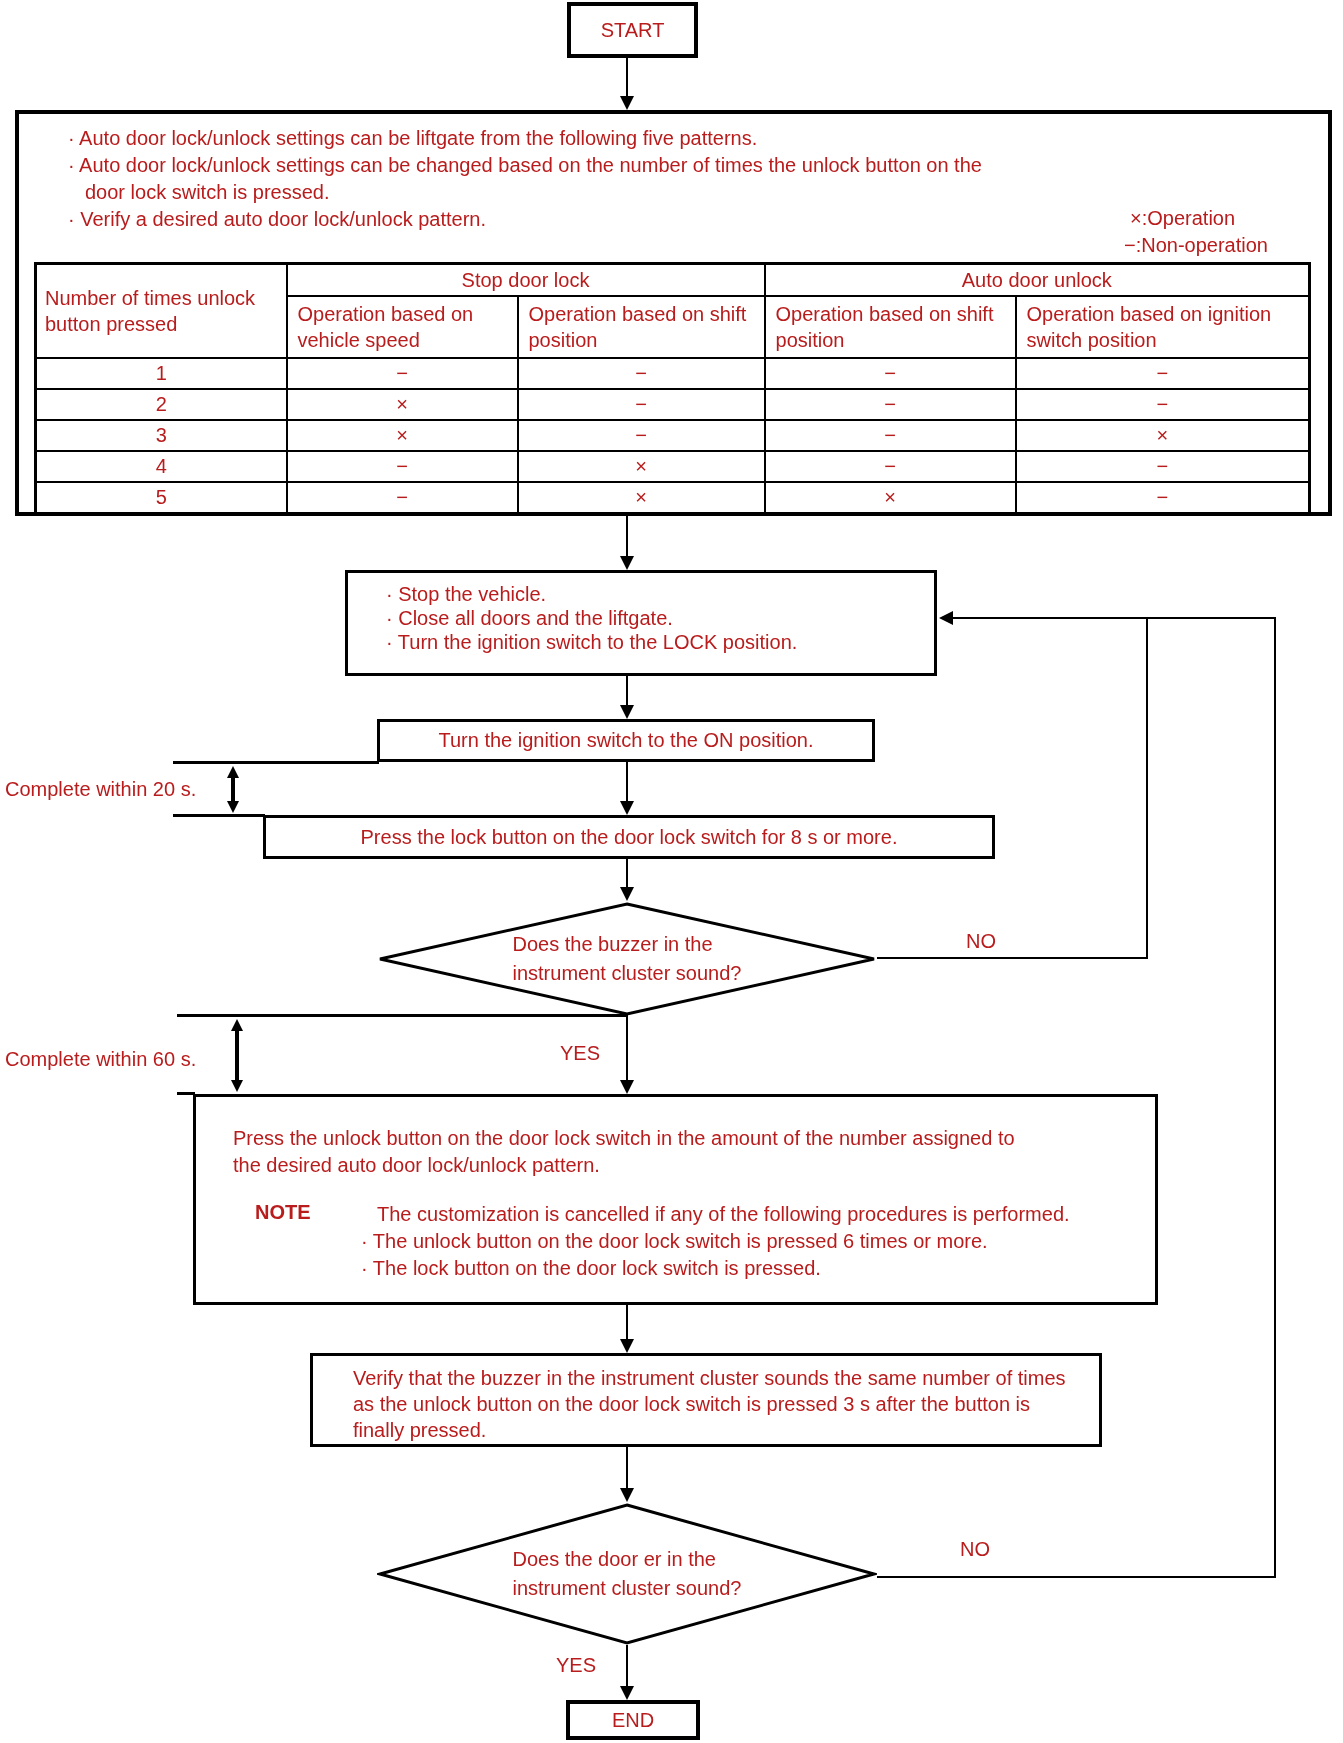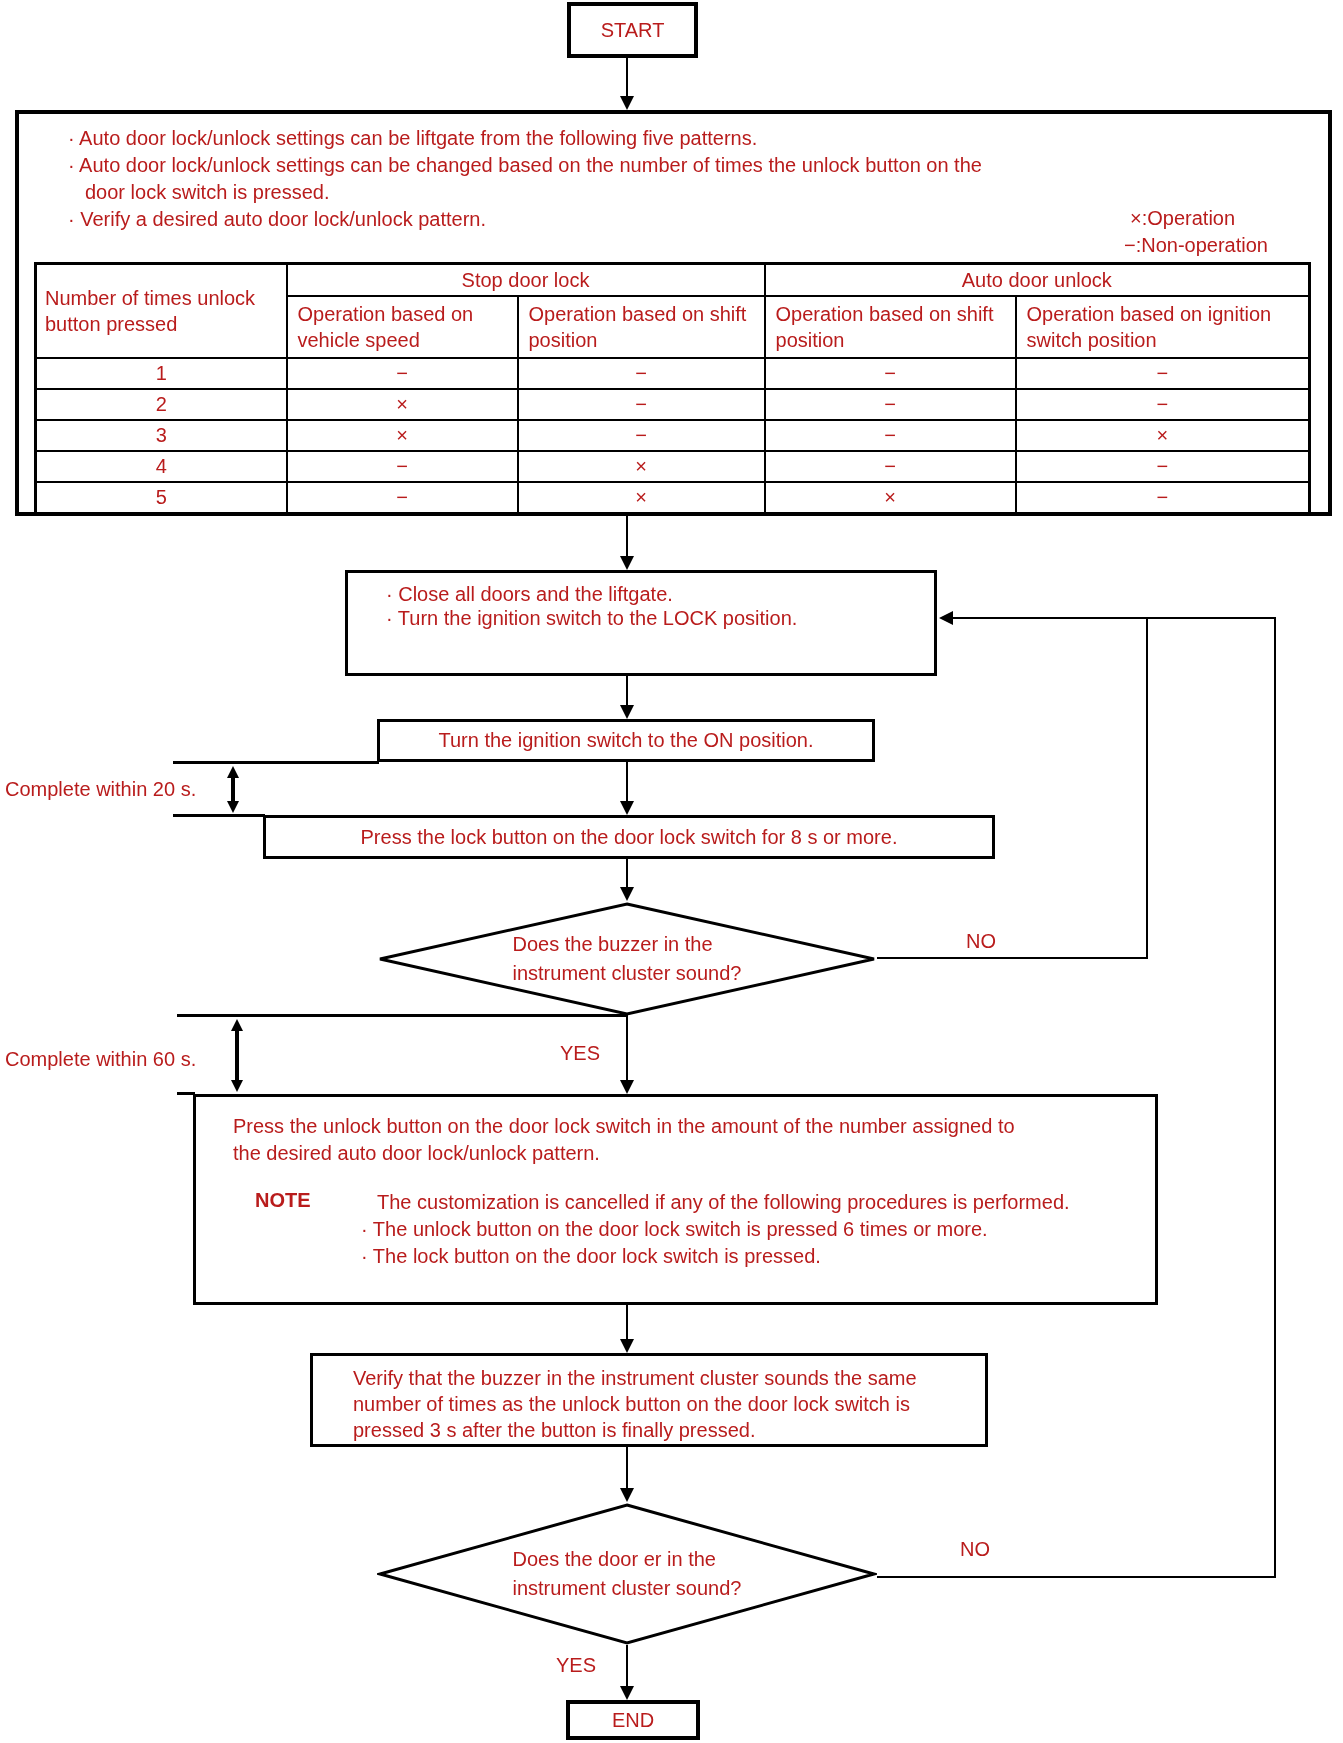--- a/index.html
+++ b/index.html
@@ -1,20 +1,20 @@
 <!DOCTYPE html>
 <html><head>
 <meta charset="utf-8">
 <style>
   html,body{margin:0;padding:0;background:#fff;}
   .canvas{
     position:relative;width:1343px;height:1743px;background:#ffffff;
     font-family:"Liberation Sans", sans-serif;color:#b91c1c;overflow:hidden;
   }
-  .abs{position:absolute;box-sizing:border-box;}
+  .abs{position:absolute;box-sizing:border-box;margin-top:12px;}
   .box{position:absolute;box-sizing:border-box;border:3px solid #000;background:#fff;}
   .box.thick{border-width:4px;}
   .hline,.vline{position:absolute;background:#000;}
   .txt{position:absolute;font-size:20px;line-height:26px;white-space:nowrap;}
   .wrap{white-space:normal;}
   
   .ah{position:absolute;width:0;height:0;}
   .ah-down{border-left:7px solid transparent;border-right:7px solid transparent;border-top:14px solid #000;}
   .ah-left{border-top:7px solid transparent;border-bottom:7px solid transparent;border-right:14px solid #000;}
   .ah-up-sm{border-left:6px solid transparent;border-right:6px solid transparent;border-bottom:12px solid #000;}
@@ -112,20 +112,21 @@
         <td>−</td>
       </tr>
     </tbody>
   </table>
 
   <div class="vline" style="left:626px;top:516px;width:2px;height:42px;"></div>
   <div class="ah ah-down" style="left:620px;top:556px;"></div>
 
   <div class="box" style="left:345px;top:570px;width:592px;height:106px;padding:9px 8px 0 38px;">
     <div class="prep-lines">
+      <div>· Stop the vehicle.</div>
       <div>· Close all doors and the liftgate.</div>
       <div>· Turn the ignition switch to the LOCK position.</div>
     </div>
   </div>
 
   <div class="vline" style="left:626px;top:676px;width:2px;height:31px;"></div>
   <div class="ah ah-down" style="left:620px;top:705px;"></div>
 
   <div class="box center-box" style="left:377px;top:719px;width:498px;height:43px;">
     <span>Turn the ignition switch to the ON position.</span>
@@ -181,21 +182,21 @@
     <div class="abs wrap" style="left:37px;top:16px;width:800px;font-size:20px;line-height:27px;">Press the unlock button on the door lock switch in the amount of the number assigned to the desired auto door lock/unlock pattern.</div>
     <div class="abs" style="left:59px;top:92px;font-size:20px;font-weight:bold;">NOTE</div>
     <div class="abs wrap" style="left:181px;top:92px;width:760px;font-size:20px;line-height:27px;">The customization is cancelled if any of the following procedures is performed.</div>
     <div class="abs" style="left:165px;top:119px;font-size:20px;line-height:27px;">· The unlock button on the door lock switch is pressed 6 times or more.</div>
     <div class="abs" style="left:165px;top:146px;font-size:20px;line-height:27px;">· The lock button on the door lock switch is pressed.</div>
   </div>
 
   <div class="vline" style="left:626px;top:1305px;width:2px;height:36px;"></div>
   <div class="ah ah-down" style="left:620px;top:1339px;"></div>
 
-  <div class="box" style="left:310px;top:1353px;width:678px;height:94px;padding:9px 18px 0 40px;">
+  <div class="box" style="left:310px;top:1353px;width:792px;height:94px;padding:9px 18px 0 40px;">
     <div class="wrap" style="font-size:20px;line-height:26px;">Verify that the buzzer in the instrument cluster sounds the same number of times as the unlock button on the door lock switch is pressed 3 s after the button is finally pressed.</div>
   </div>
 
   <div class="vline" style="left:626px;top:1447px;width:2px;height:43px;"></div>
   <div class="ah ah-down" style="left:620px;top:1488px;"></div>
 
   <svg class="dshape" style="left:377px;top:1502px;" width="500" height="144">
     <polygon points="250,3 497,72 250,141 3,72" fill="#ffffff" stroke="#000000" stroke-width="3"></polygon>
   </svg>
   <div class="diamond-label" style="left:377px;top:1502px;width:500px;height:144px;">

